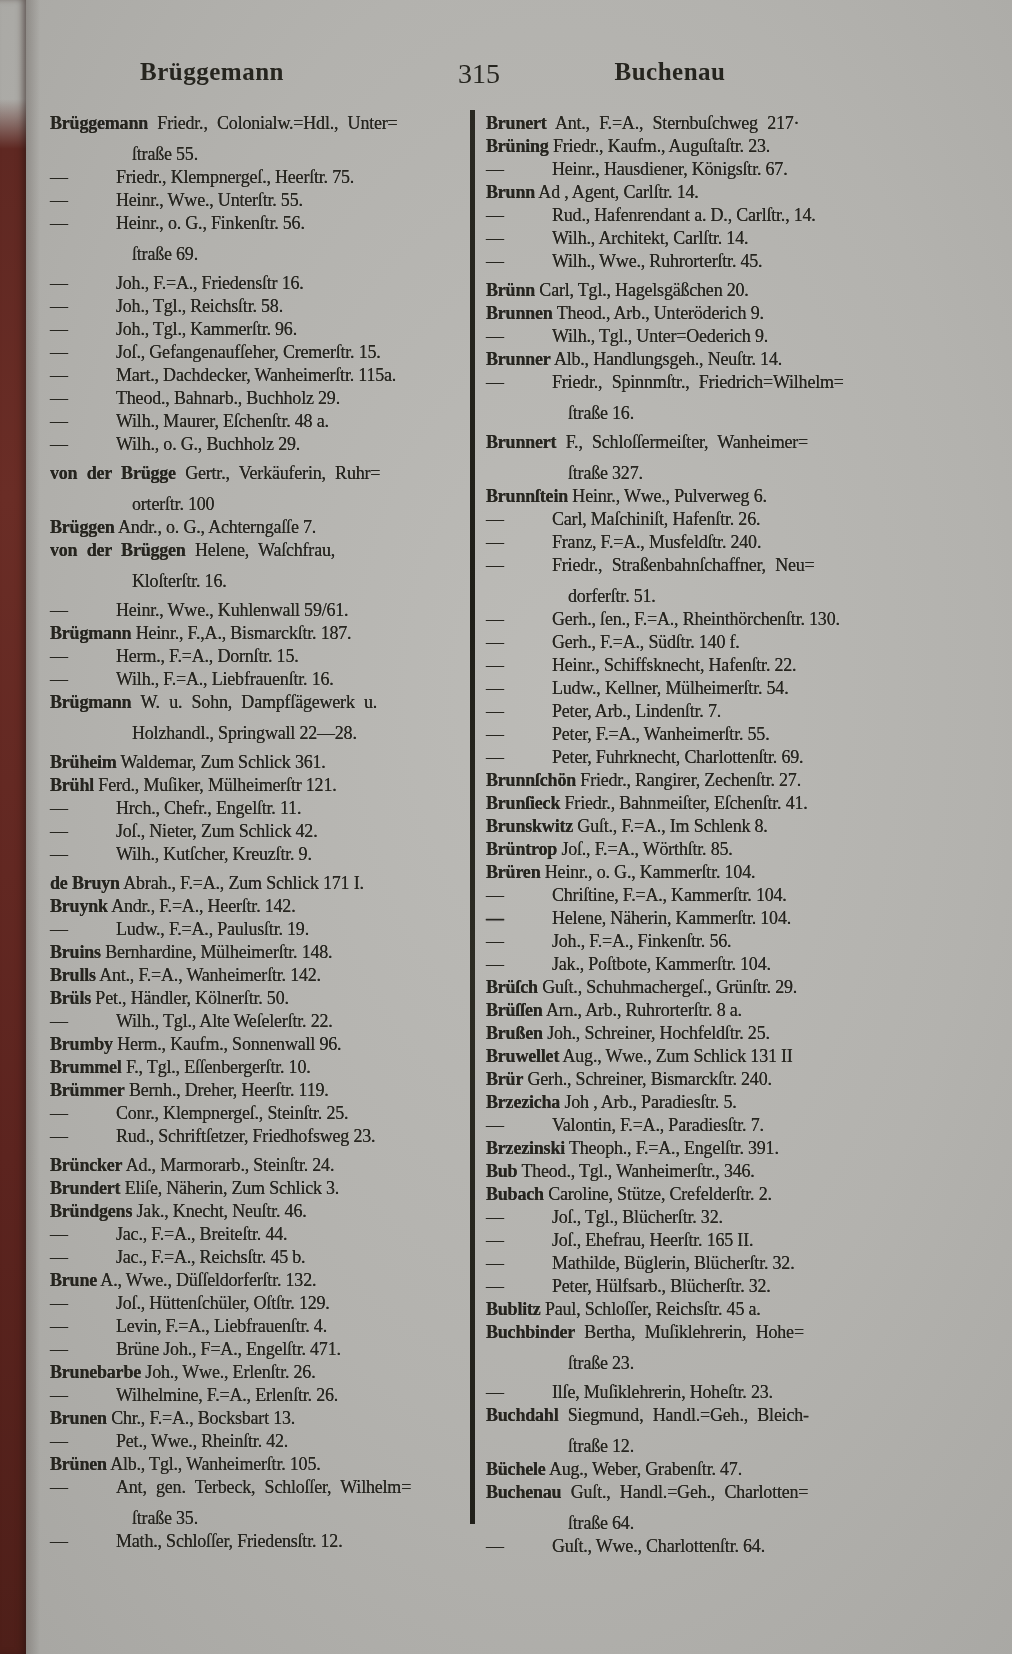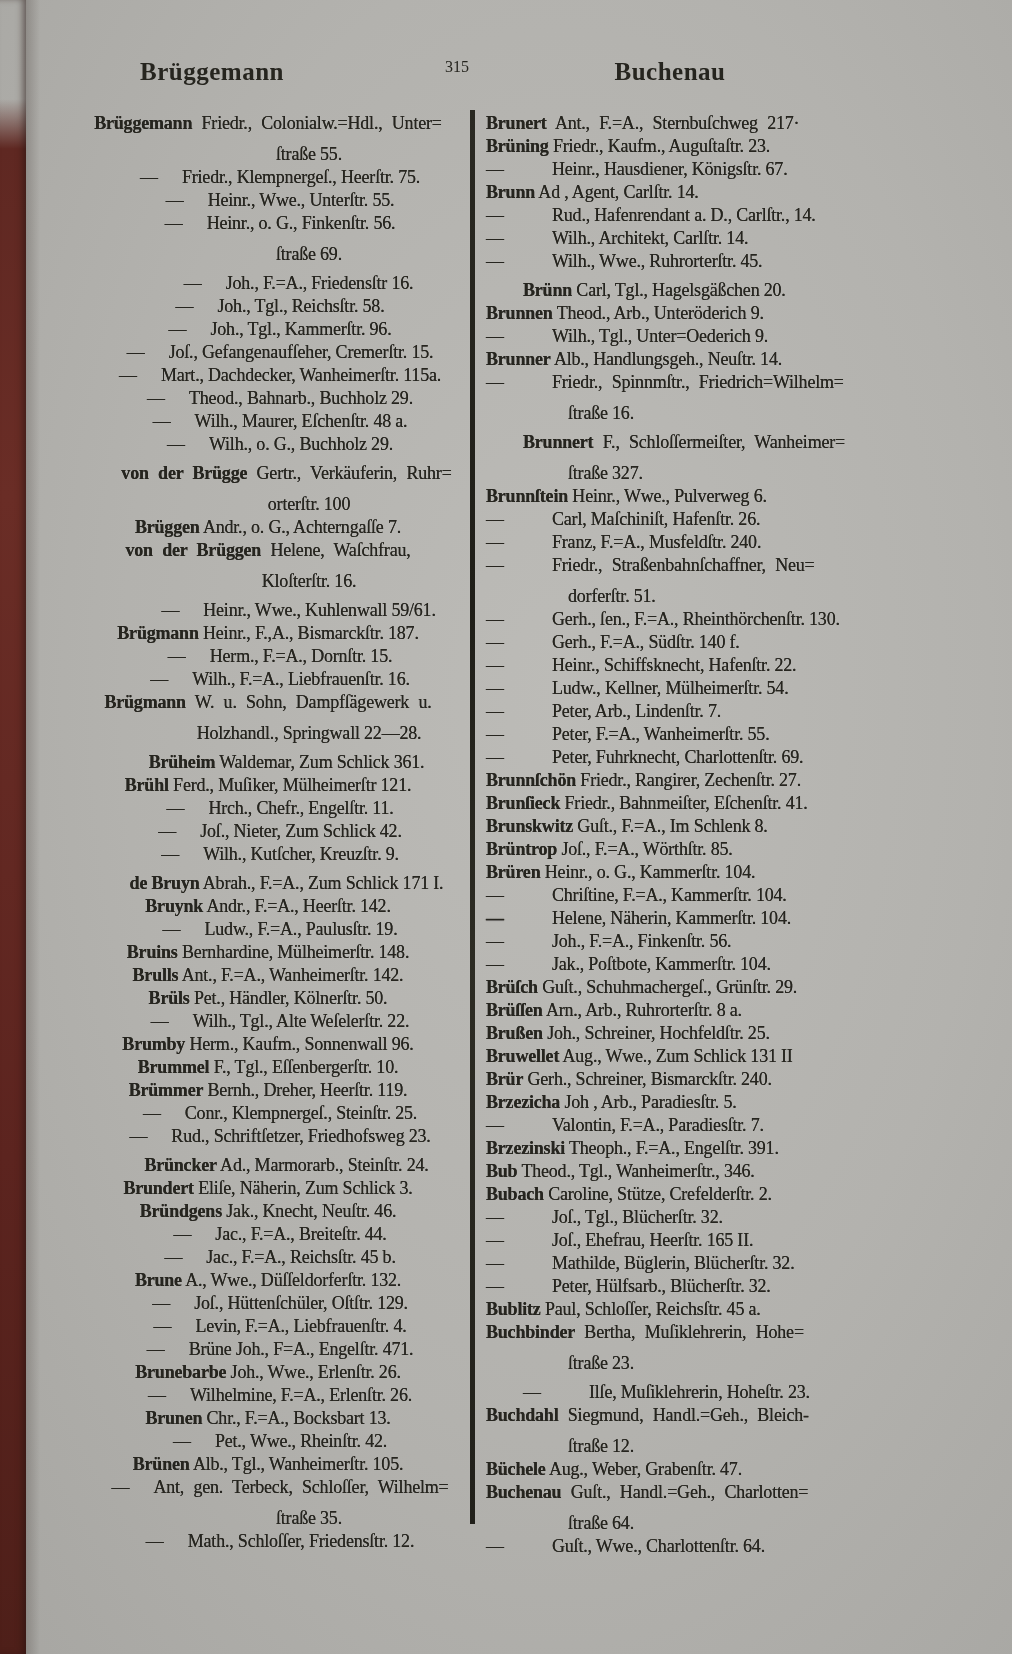--- a/index.html
+++ b/index.html
@@ -19,35 +19,35 @@
       #5f2822 9%, #6a2d26 30%, #5c241f 70%, #4e1f19 100%);
     box-shadow: inset -5px 0 7px -2px rgba(35,18,14,.55);
   }
   .edge-shade{
     position:absolute;left:26px;top:0;bottom:0;width:14px;
     background:linear-gradient(to right, rgba(60,50,45,.25), rgba(60,50,45,0));
   }
   .header{position:absolute;top:58px;left:0;width:100%;height:36px;}
   .hleft,.hnum,.hright{position:absolute;top:0;text-align:center;}
   .hleft{left:42px;width:340px;font-weight:bold;font-size:25px;letter-spacing:.5px;}
-  .hnum{left:407px;width:100px;font-size:16px;}
+  .hnum{left:429px;width:100px;font-size:28px;}
   .hright{left:520px;width:300px;font-weight:bold;font-size:25px;letter-spacing:.5px;}
   .divider{
     position:absolute;left:470px;top:110px;width:5px;height:1414px;
     background:linear-gradient(to bottom,#2a2922 0%,#1f1e18 35%,#2d2c24 60%,#21201a 100%);
   }
   .col{position:absolute;top:112px;}
-  .colL{left:56px;width:424px;text-align:center;}
+  .colL{left:50px;width:424px;}
   .colR{left:486px;width:464px;}
   .line{
     font-size:18px;line-height:23px;white-space:nowrap;
     letter-spacing:-0.2px;
     text-shadow:0 0 .5px rgba(30,28,24,.85);
   }
-  .line.gap{margin-top:6px;margin-left:37px;}
+  .line.gap{margin-top:6px;}
   .line.just{word-spacing:5px;}
   .lead{font-weight:bold;}
   .dash{display:inline-block;width:66px;}
   .dash.heavy{font-weight:bold;text-shadow:0 0 1px rgba(20,18,15,.9);}
   .cont{padding-left:82px;margin-top:8px;}
 </style>
 </head>
 <body>
 
 <div class="page">

